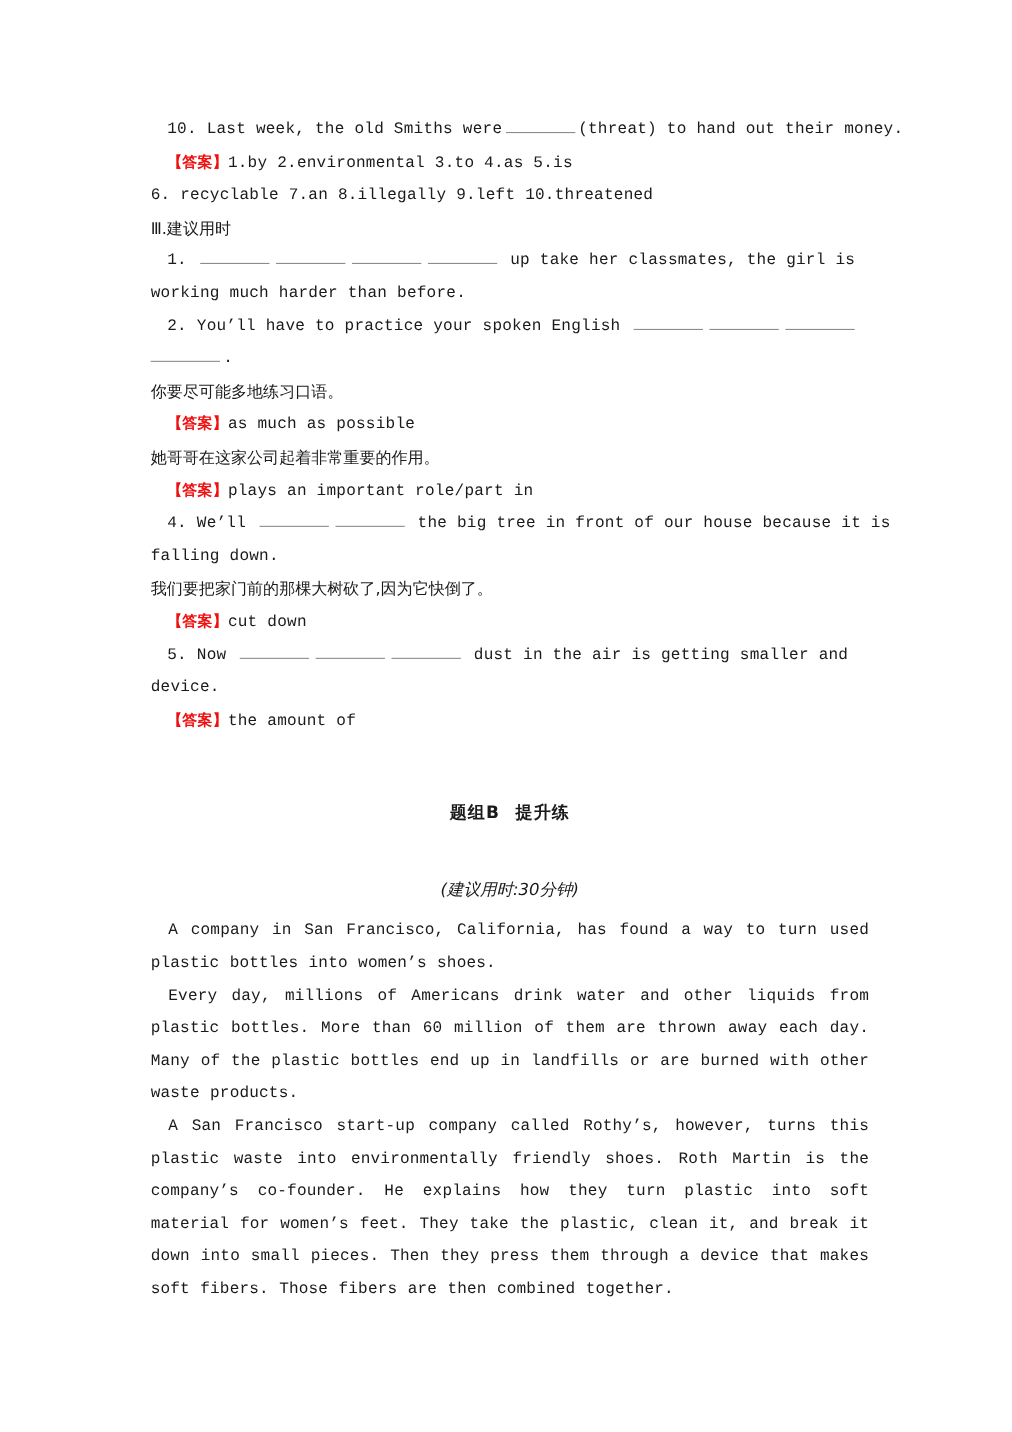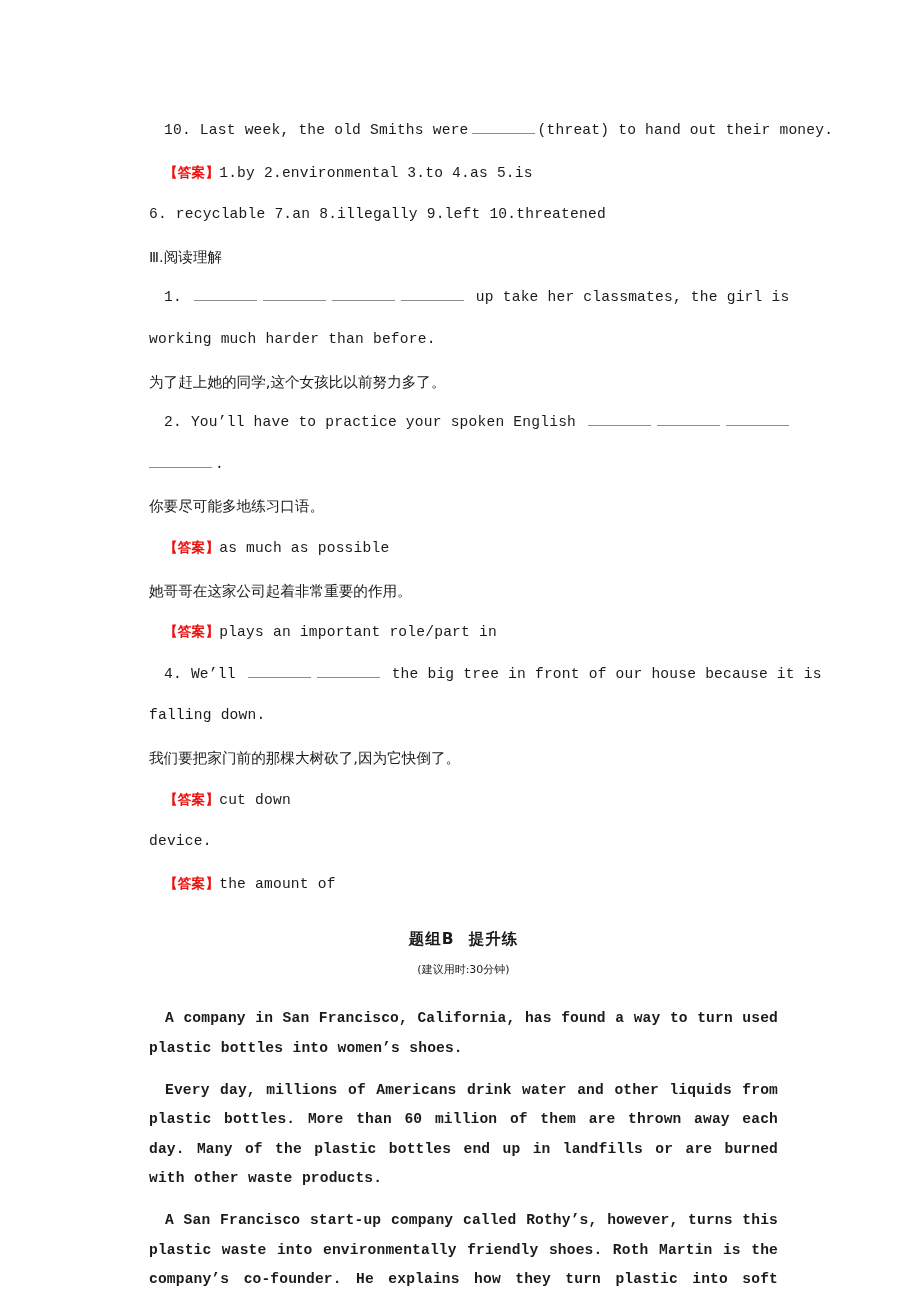--- a/index.html
+++ b/index.html
@@ -50,66 +50,66 @@
     vertical-align: baseline;
     margin: 0 3px;
   }
   .b-w { width: 63px; }
   .b-n { width: 57px; }
   
   .center {
     text-align: center;
     font-family: "DejaVu Sans", "Liberation Sans", sans-serif;
     line-height: 29.6px;
+    margin-top: 40px;
   }
   .grp-title { font-size: 15.5px; font-weight: 700; letter-spacing: 1px; }
   .grp-title .sp { display: inline-block; width: 14px; }
-  .grp-sub { font-size: 11px; }
+  .grp-sub { font-size: 15px; font-style: italic; }
   .gap-sm { height: 8px; }
   .gap-md { height: 14px; }
   
-  .blk { margin: 12px; padding: 0; }
+  .blk { margin: 0; padding: 0; }
   .just-para {
     font-size: 14.6px;
     line-height: 29.6px;
     letter-spacing: 0.15px;
     text-align: justify;
     text-align-last: left;
     font-family: "Liberation Mono", "DejaVu Sans Mono", monospace;
     word-spacing: 0.5px;
   }
-  .just-para.p-ind { text-indent: 16px; font-weight: bold; }
+  .just-para.p-ind { text-indent: 16px; }
 </style>
 </head>
 <body>
 
 <div class="page">
 
   <div class="ln ind blk">
     <span>10.</span>
     <span>Last week, the old Smiths were</span><span class="blank b-w"></span><span>(threat) to hand out their money.</span>
   </div>
 
   <div class="ln ind blk">
     <span class="ans-tag">【答案】</span><span>1.by  2.environmental  3.to  4.as  5.is</span>
   </div>
 
   <div class="ln blk">
     <span>6. recyclable  7.an  8.illegally  9.left  10.threatened</span>
   </div>
 
-  <div class="heading-cn blk">Ⅲ.阅读理解</div>
+  <div class="heading-cn blk">Ⅲ.建议用时</div>
 
   <div class="ln ind blk">
     <span>1.</span>
     <span class="blank b-w"></span><span class="blank b-w"></span><span class="blank b-w"></span><span class="blank b-w"></span>
     <span>up take her classmates, the girl is</span>
   </div>
   <div class="ln blk">working much harder than before.</div>
-  <div class="heading-cn blk">为了赶上她的同学,这个女孩比以前努力多了。</div>
 
   <div class="ln ind blk">
     <span>2.</span>
     <span>You’ll have to practice your spoken English</span>
     <span class="blank b-w"></span><span class="blank b-w"></span><span class="blank b-w"></span>
   </div>
   <div class="ln blk">
     <span class="blank b-w" style="margin-left:0;"></span><span>.</span>
   </div>
   <div class="heading-cn blk">你要尽可能多地练习口语。</div>
@@ -127,20 +127,26 @@
     <span>We’ll</span>
     <span class="blank b-w"></span><span class="blank b-w"></span>
     <span>the big tree in front of our house because it is</span>
   </div>
   <div class="ln blk">falling down.</div>
   <div class="heading-cn blk">我们要把家门前的那棵大树砍了,因为它快倒了。</div>
   <div class="ln ind blk">
     <span class="ans-tag">【答案】</span><span>cut down</span>
   </div>
 
+  <div class="ln ind blk">
+    <span>5.</span>
+    <span>Now</span>
+    <span class="blank b-w"></span><span class="blank b-w"></span><span class="blank b-w"></span>
+    <span>dust in the air is getting smaller and</span>
+  </div>
   <div class="ln blk">device.</div>
   <div class="ln ind blk">
     <span class="ans-tag">【答案】</span><span>the amount of</span>
   </div>
 
   <div class="gap-md"></div>
 
   <div class="center grp-title">
     <span>题组</span><span>B</span><span class="sp"></span><span>提升练</span>
   </div>

